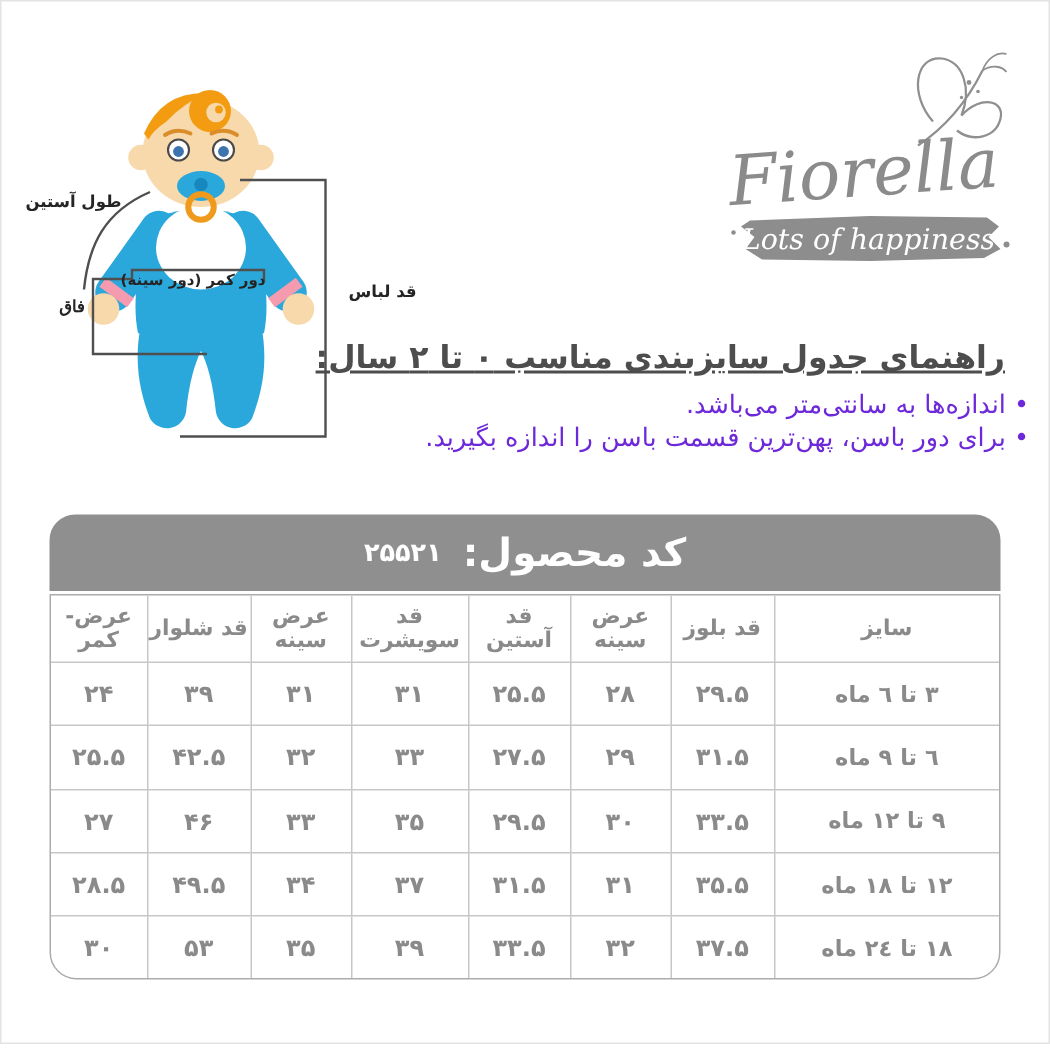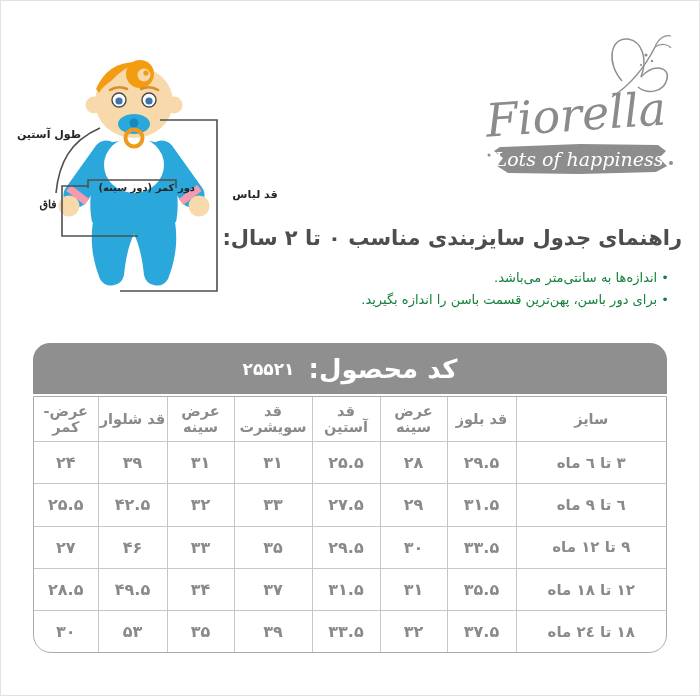--- a/index.html
+++ b/index.html
@@ -11,26 +11,26 @@
   svg { display:block; }
 
   
   .diagram-label {
     position:absolute; font-size:11px; font-weight:bold; color:#242424;
     text-align:center; direction:rtl; white-space:nowrap;
   }
   .lbl-sleeve  { left:16px;  top:128px; width:66px; }
   .lbl-crotch  { left:34px;  top:198px; width:28px;font-family:Liberation Serif, serif; }
   .lbl-garment { left:229px; top:188px; width:52px; }
-  .lbl-waist   { left:99px;  top:182px; width:96px; font-size:10px; }
+  .lbl-waist   { left:81px;  top:182px; width:96px; font-size:10px; }
 
   
   .guide { position:absolute; top:226px; right:14px; width:620px; direction:rtl; text-align:right; }
-  .guide-title { margin:0 4px 9px 0; font-size:21px; font-weight:bold; color:#4d4d4d; white-space:nowrap; }
-  .guide-notes { list-style:none; margin:17px; padding:0; font-size:13px; color:#15803d; }
+  .guide-title { margin:0 16px 9px 0; font-size:21px; font-weight:bold; color:#4d4d4d; white-space:nowrap;text-decoration:underline; }
+  .guide-notes { list-style:none; margin:0; padding:0; font-size:17px; color:#6d28d9; }
   .guide-notes li { line-height:22px; white-space:nowrap; }
   .guide-notes li::before { content:"\2022  "; }
 
   
   .code-band {
     position:absolute; left:33px; top:343px; width:634px; height:51px;
     background:#8F8F8F; border-radius:17px 17px 0 0;
     display:flex; align-items:center; justify-content:center; gap:14px;
     direction:rtl; color:#ffffff; font-weight:bold;
   }

